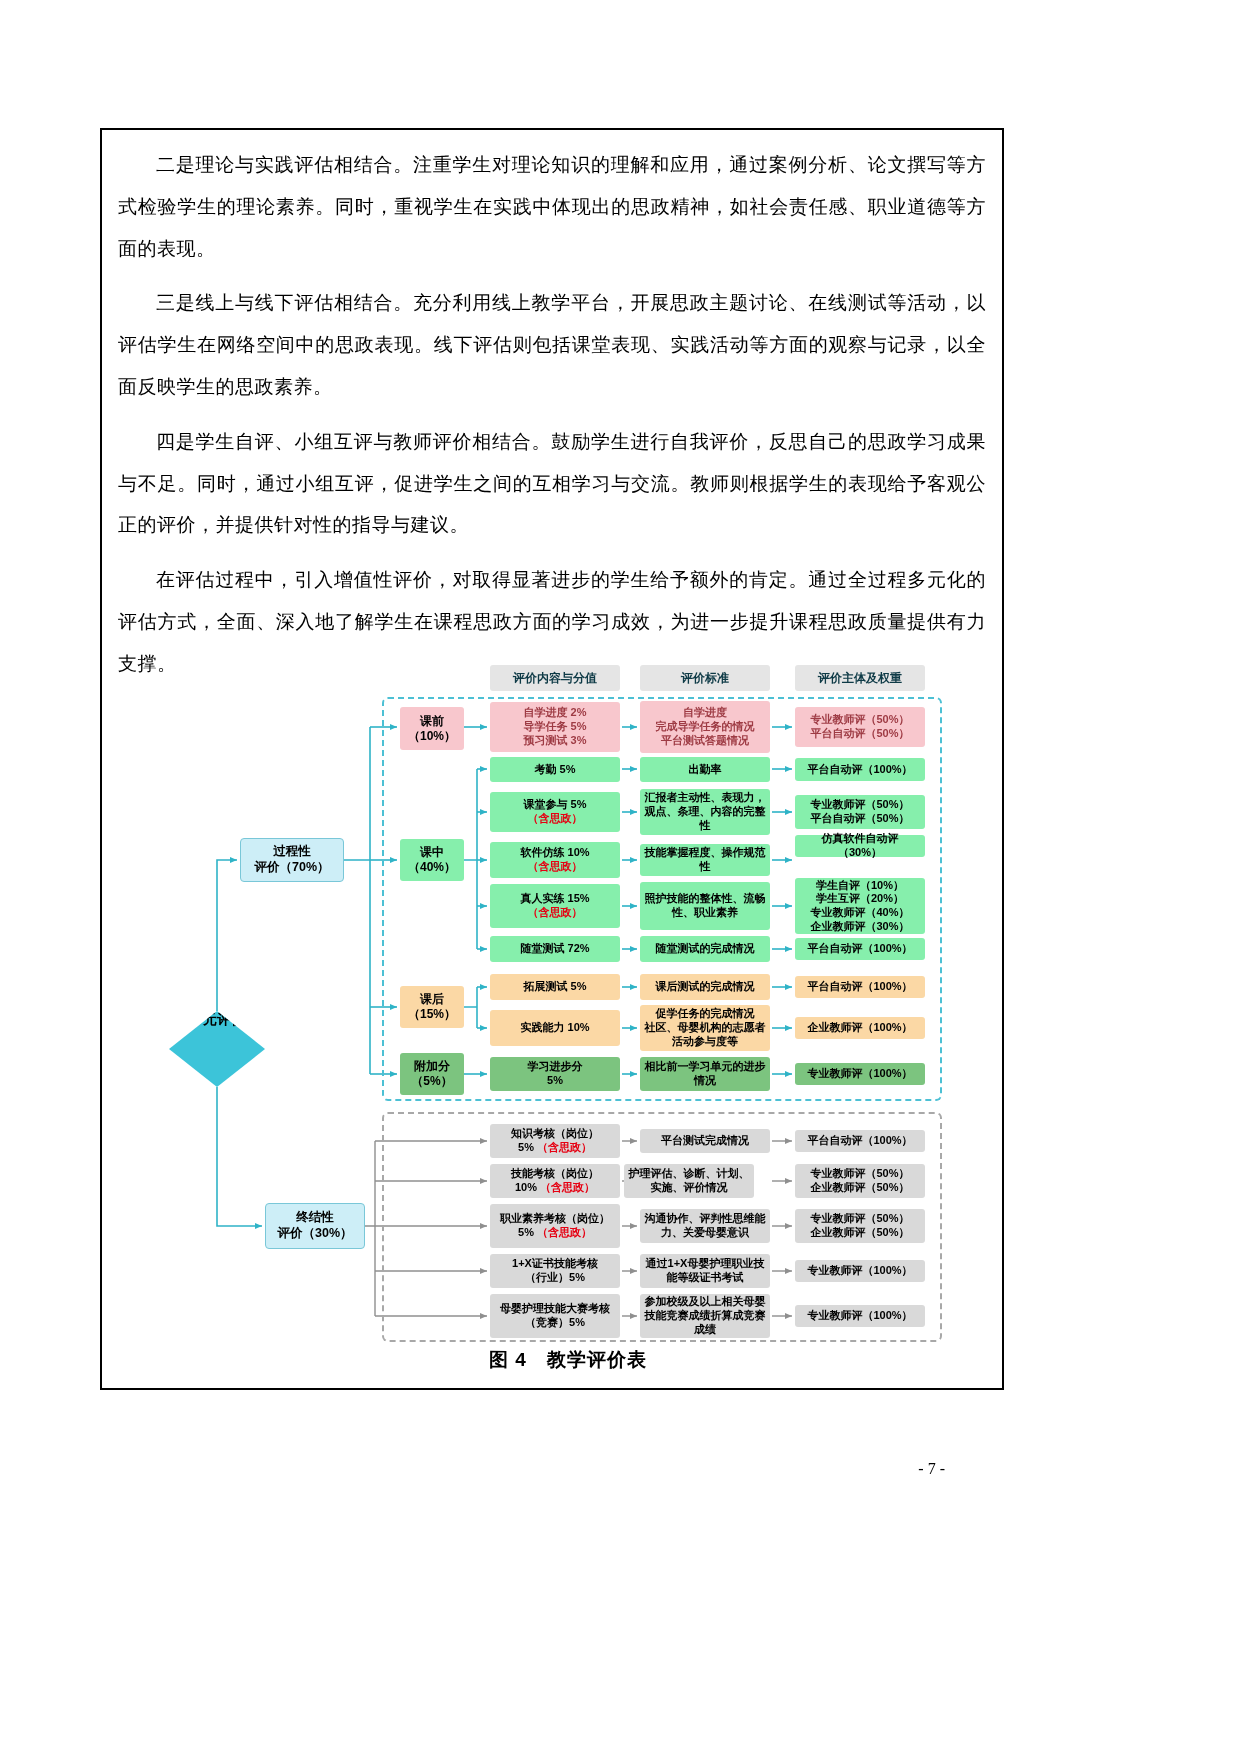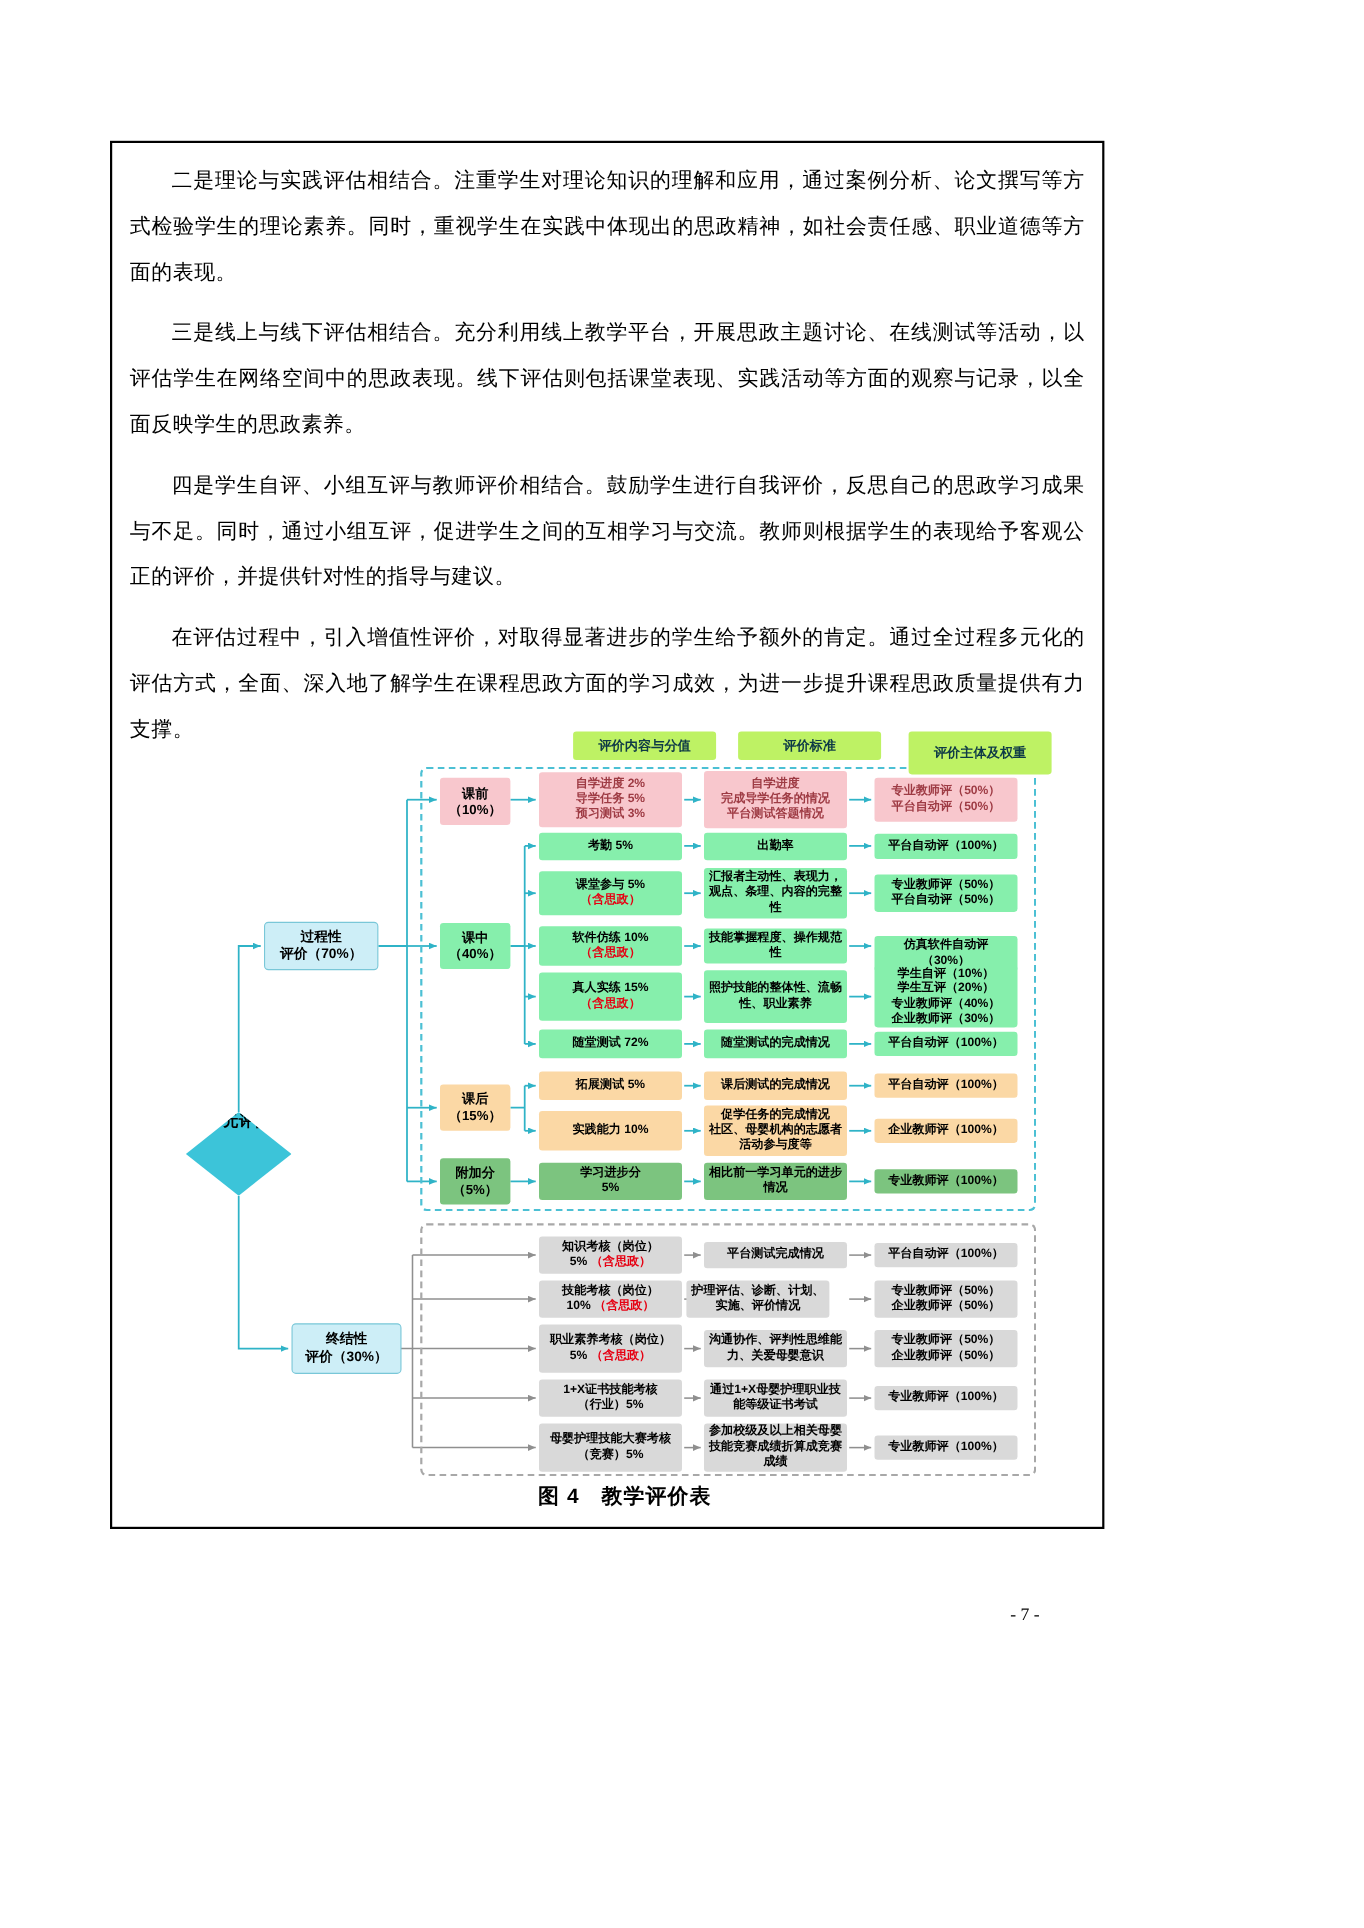--- a/index.html
+++ b/index.html
@@ -42,21 +42,21 @@
     justify-content: center;
     font-family: "Liberation Sans","DejaVu Sans",sans-serif;
     font-weight: 700;
     font-size: 11px;
     line-height: 1.25;
     border-radius: 3px;
     padding: 2px 3px;
   }
   .bt { white-space: pre-line; text-align: center; display:block; }
   .red { color: #e60012; }
-  .hdr { background: #bef264; color: #0e3a46; font-size: 12px; margin-left: 31px; }
+  .hdr { background: #e5e5e5; color: #0e3a46; font-size: 12px; }
   .pink { background: #f8c7cd; }
   .pinktext { color: #9e3b44; }
   .cyan { background: #86efac; }
   .orange { background: #fbd8a5; }
   .green { background: #7cc47f; }
   .gray { background: #d9d9d9; }
   .stage { font-size: 12px; }
   .branch { background: #cdeef7; border: 1px solid #79c7d8; font-size: 12.5px; border-radius: 4px; }
   .dash-t { position:absolute; left:280px; top:40px; width:560px; height:404px; border:2px dashed #4cc0d4; border-radius:6px; }
   .dash-g { position:absolute; left:280px; top:455px; width:560px; height:230px; border:2px dashed #a8a8a8; border-radius:6px; }
@@ -161,21 +161,21 @@
 
       <div class="dash-t"></div>
       <div class="dash-g"></div>
 
       <div class="box hdr" style="left:388px;top:8px;width:130px;height:26px">
           <span class="bt">评价内容与分值</span>
         </div>
       <div class="box hdr" style="left:538px;top:8px;width:130px;height:26px">
           <span class="bt">评价标准</span>
         </div>
-      <div class="box hdr" style="left:693px;top:8px;width:130px;height:39px">
+      <div class="box hdr" style="left:693px;top:8px;width:130px;height:26px">
           <span class="bt">评价主体及权重</span>
         </div>
 
       <div class="diamond">
           <span class="bt">多元评价</span>
         </div>
       <div class="box branch" style="left:138px;top:181px;width:104px;height:44px">
           <span class="bt">过程性
 评价（70%）</span>
         </div>
@@ -270,21 +270,21 @@
           <span class="bt">专业教师评（50%）
 平台自动评（50%）</span>
         </div>
       <div class="box cyan" style="left:693px;top:101px;width:130px;height:23px">
           <span class="bt">平台自动评（100%）</span>
         </div>
       <div class="box cyan" style="left:693px;top:138px;width:130px;height:34px">
           <span class="bt">专业教师评（50%）
 平台自动评（50%）</span>
         </div>
-      <div class="box cyan" style="left:693px;top:194px;width:130px;height:32px">
+      <div class="box cyan" style="left:693px;top:178px;width:130px;height:22px">
           <span class="bt">仿真软件自动评
 （30%）</span>
         </div>
       <div class="box cyan" style="left:693px;top:221px;width:130px;height:56px">
           <span class="bt">学生自评（10%）
 学生互评（20%）
 专业教师评（40%）
 企业教师评（30%）</span>
         </div>
       <div class="box cyan" style="left:693px;top:281px;width:130px;height:22px">

